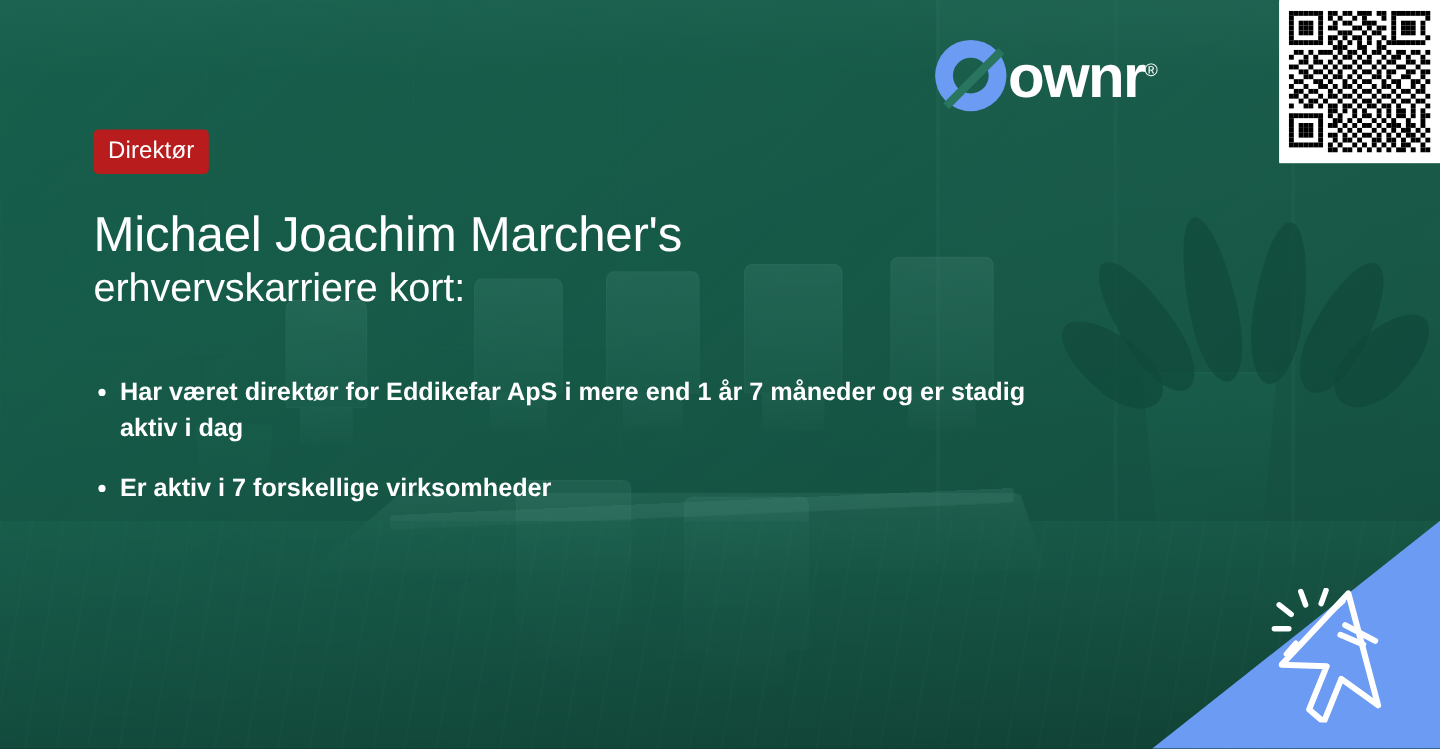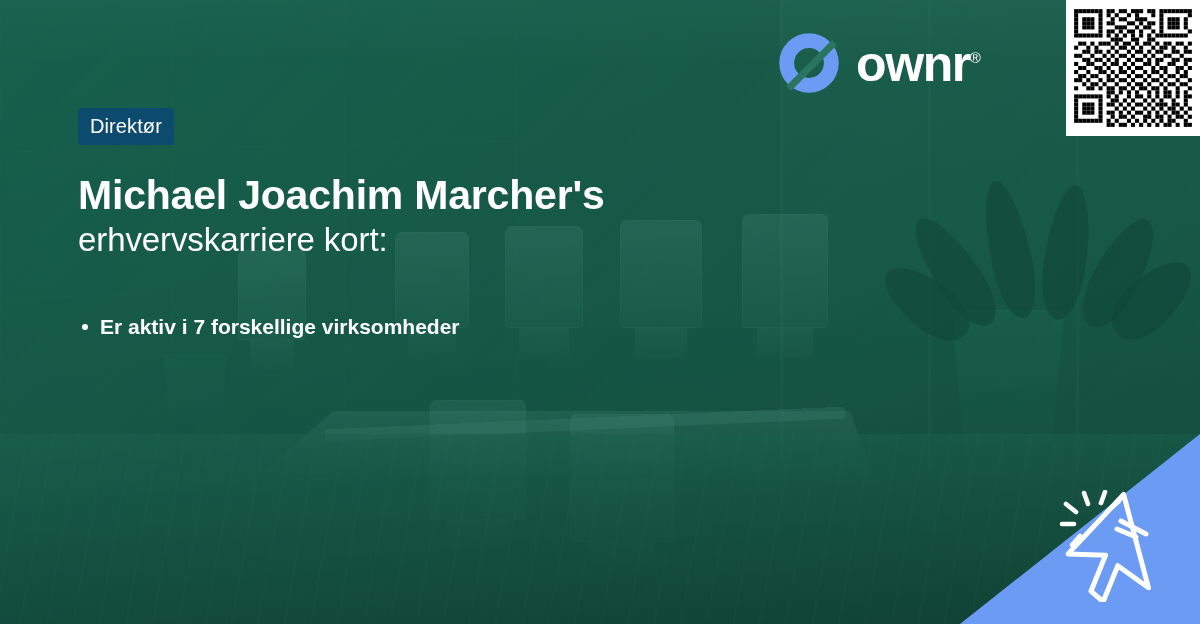--- a/index.html
+++ b/index.html
@@ -132,36 +132,36 @@
 
   
   .content {
     position: absolute;
     left: 78px;
     top: 108px;
     width: 900px;
   }
   .badge {
     display: inline-block;
-    background: #0c4a6e;
+    background: #b91c1c;
     color: #ffffff;
     font-size: 20px;
     line-height: 1;
     padding: 8px 12px 9px;
     border-radius: 4px;
     letter-spacing: .1px;
   }
   .headline {
     margin-top: 26px;
     color: #ffffff;
   }
   .headline .l1 {
     display: block;
     font-size: 41px;
-    font-weight: bold;
+    font-weight: normal;
     line-height: 1.18;
     letter-spacing: -.2px;
   }
   .headline .l2 {
     display: block;
     font-size: 33px;
     font-weight: normal;
     line-height: 1.3;
     letter-spacing: -.1px;
   }
@@ -193,21 +193,20 @@
     max-width: 800px;
   }
 
   
   .logo {
     position: absolute;
     left: 778px;
     top: 32px;
     display: flex;
     align-items: center;
-    gap: 16px;
   }
   .logo-mark { width: 62px; height: 62px; display: block; }
   .logo-word {
     color: #ffffff;
     font-size: 50px;
     font-weight: bold;
     line-height: 1;
     letter-spacing: -1.4px;
     position: relative;
     top: 1px;
@@ -740,20 +739,24 @@
     <span class="badge">Direktør</span>
     <div class="headline">
       <span class="l1">Michael Joachim Marcher's</span>
       <span class="l2">erhvervskarriere kort:</span>
     </div>
   </div>
 
   <div class="bullets">
     <div class="bullet">
       <span class="dot"></span>
+      <span class="txt">Har været direktør for Eddikefar ApS i mere end 1 år 7 måneder og er stadig aktiv i dag</span>
+    </div>
+    <div class="bullet">
+      <span class="dot"></span>
       <span class="txt">Er aktiv i 7 forskellige virksomheder</span>
     </div>
   </div>
 
   <div class="corner"></div>
   <svg class="cursor-icon" viewBox="0 0 126 112" aria-hidden="true">
     <g fill="none" stroke="#ffffff" stroke-width="5" stroke-linecap="round" stroke-linejoin="round">
       <path d="M24 18 L110 62 L73 70 L90 105 L74 107 L57 72 L31 99 Z" transform="rotate(48 60 58)"></path>
       <line x1="59" y1="39" x2="78" y2="47"></line>
       <line x1="63" y1="31" x2="88" y2="44"></line>

